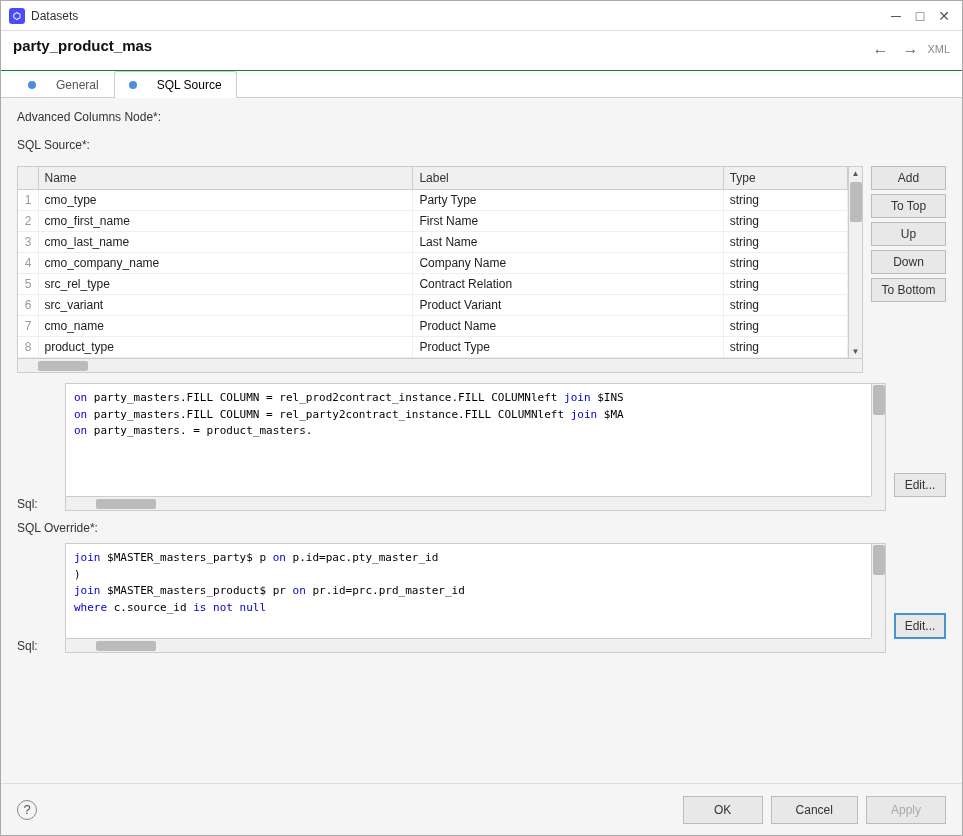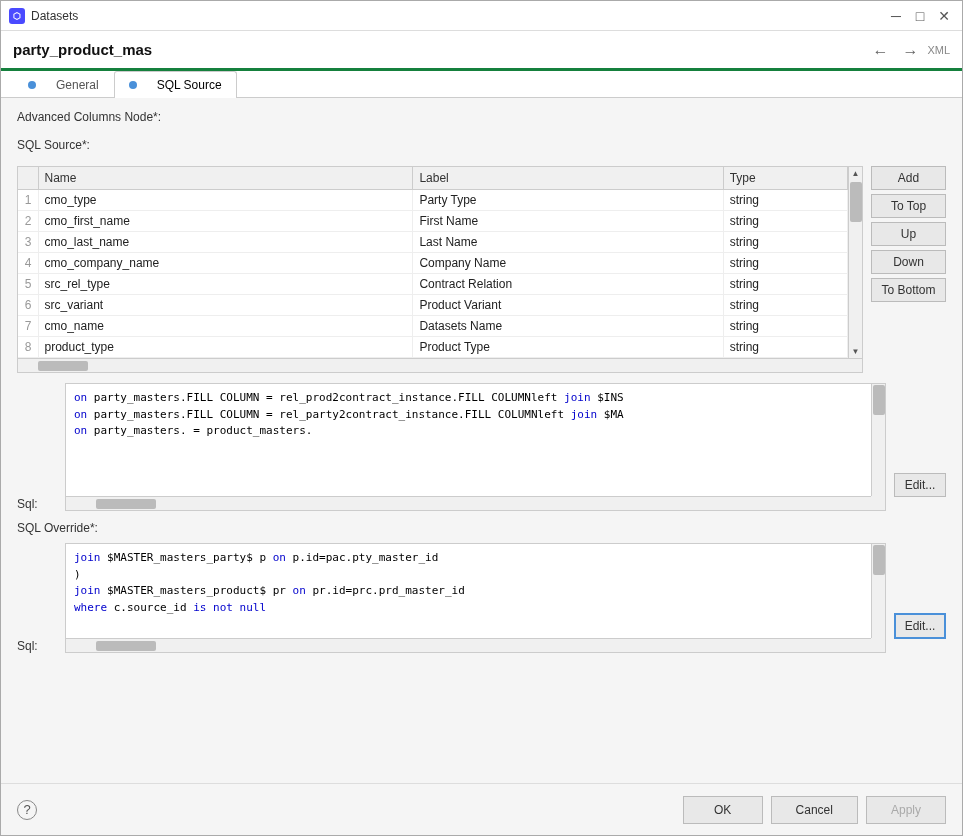--- a/index.html
+++ b/index.html
@@ -56,24 +56,24 @@
       border: none;
       cursor: pointer;
       display: flex;
       align-items: center;
       justify-content: center;
       font-size: 14px;
       color: #555;
     }
     .window-header {
       background: #fff;
-      border-bottom: 3px solid #15803d;
+      border-bottom: 1px solid #15803d;
       padding: 6px 12px;
       display: flex;
-      align-items: center;
+      align-items: flex-start;
       justify-content: space-between;
       height: 40px;
     }
     .window-title {
       font-size: 15px;
       font-weight: bold;
       color: #111;
     }
     .header-actions {
       display: flex;
@@ -477,21 +477,21 @@
     </tr>
                   <tr>
       <td class="row-num">6</td>
       <td>src_variant</td>
       <td>Product Variant</td>
       <td>string</td>
     </tr>
                   <tr>
       <td class="row-num">7</td>
       <td>cmo_name</td>
-      <td>Datasets Name</td>
+      <td>Product Name</td>
       <td>string</td>
     </tr>
                   <tr>
       <td class="row-num">8</td>
       <td>product_type</td>
       <td>Product Type</td>
       <td>string</td>
     </tr>
                 </tbody>
             </table>

